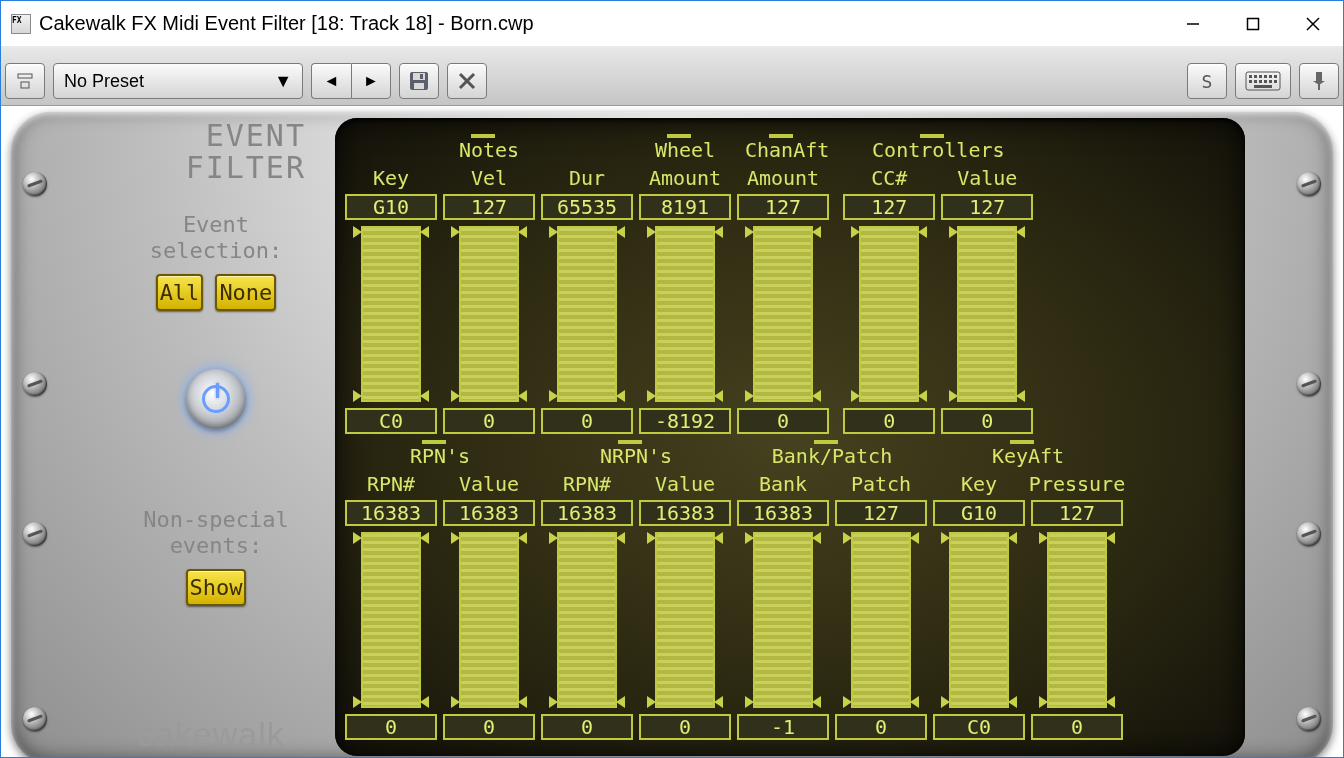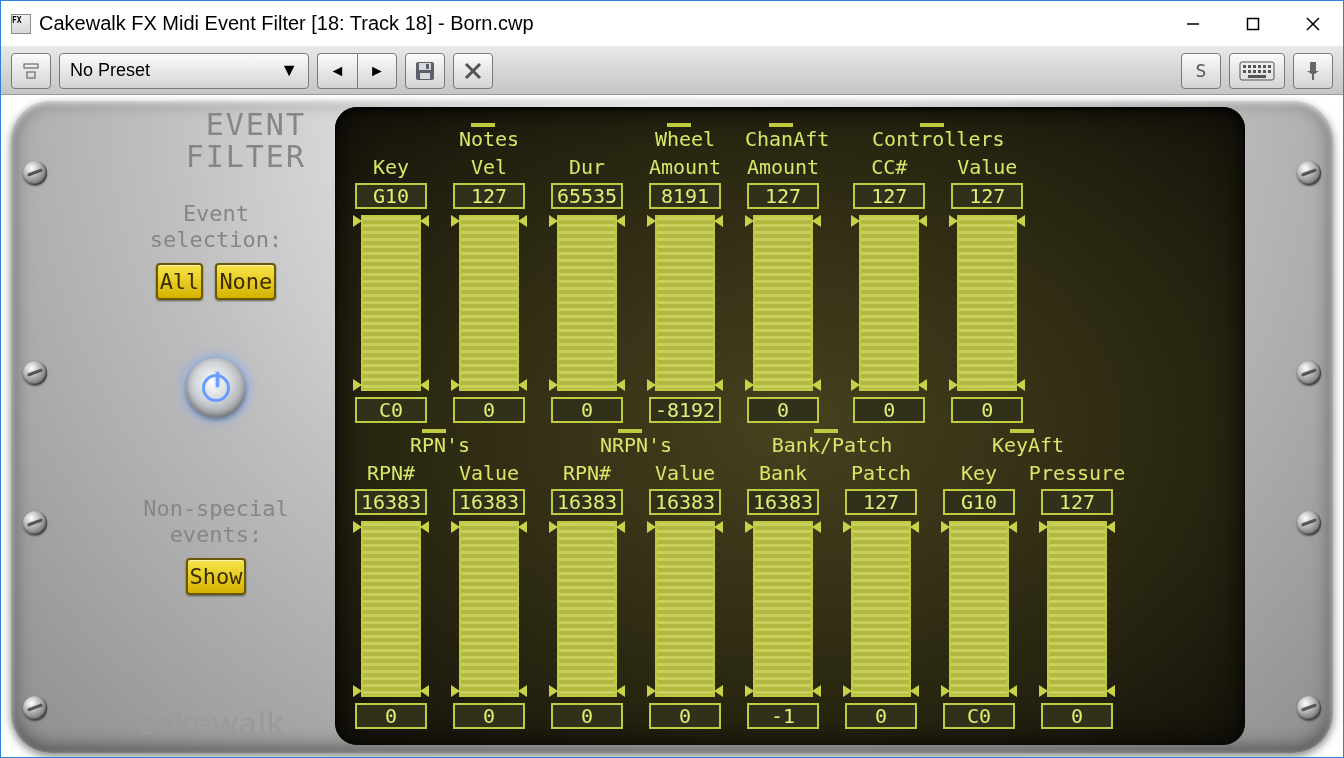--- a/index.html
+++ b/index.html
@@ -30,24 +30,24 @@
   }
   .title-text { font-size: 20px; color: #000; flex: 1; }
   .title-btn {
     width: 60px; height: 40px;
     display: flex; align-items: center; justify-content: center;
     color: #000;
   }
 
   
   .host-bar {
-    height: 48px;
-    padding: 6px 10px;
+    height: 59px;
+    padding: 6px 4px;
     display: flex;
-    align-items: center;
+    align-items: flex-end;
     gap: 8px;
     background: linear-gradient(#e8e8e8,#c5c5c5);
     border-bottom: 1px solid #9a9a9a;
   }
   .host-btn {
     height: 36px; min-width: 40px;
     border: 1px solid #7a7a7a;
     border-radius: 4px;
     background: linear-gradient(#fbfbfb,#d4d4d4);
     display: flex; align-items: center; justify-content: center;
@@ -156,21 +156,21 @@
     border: 2px solid #bfca40;
     background: #322f1a;
     box-shadow: inset 0 0 4px #000;
   }
   .hline { flex:1; height:2px; background:#a7b341; margin-left:10px; }
 
   .sliders { display:flex; gap: 22px; flex:1; }
   .slider { display:flex; flex-direction:column; align-items:center; width: 76px; }
   .sl-label { font-size: 20px; color:#d9e66a; margin-bottom: 4px; }
   .sl-val {
-    width: 72px; text-align:center;
+    width: 92px; text-align:center;
     border: 2px solid #bfca40;
     color: #e2ee75; font-size:20px; padding: 0 1px; line-height:22px;
     background:#31301a;
   }
   .sl-track {
     position:relative;
     flex:1; width: 60px; margin: 6px 0;
     border: 2px solid #bfca40;
     background: repeating-linear-gradient(
       to bottom, #c8cf5d 0 3px, #b3b940 3px 7px

